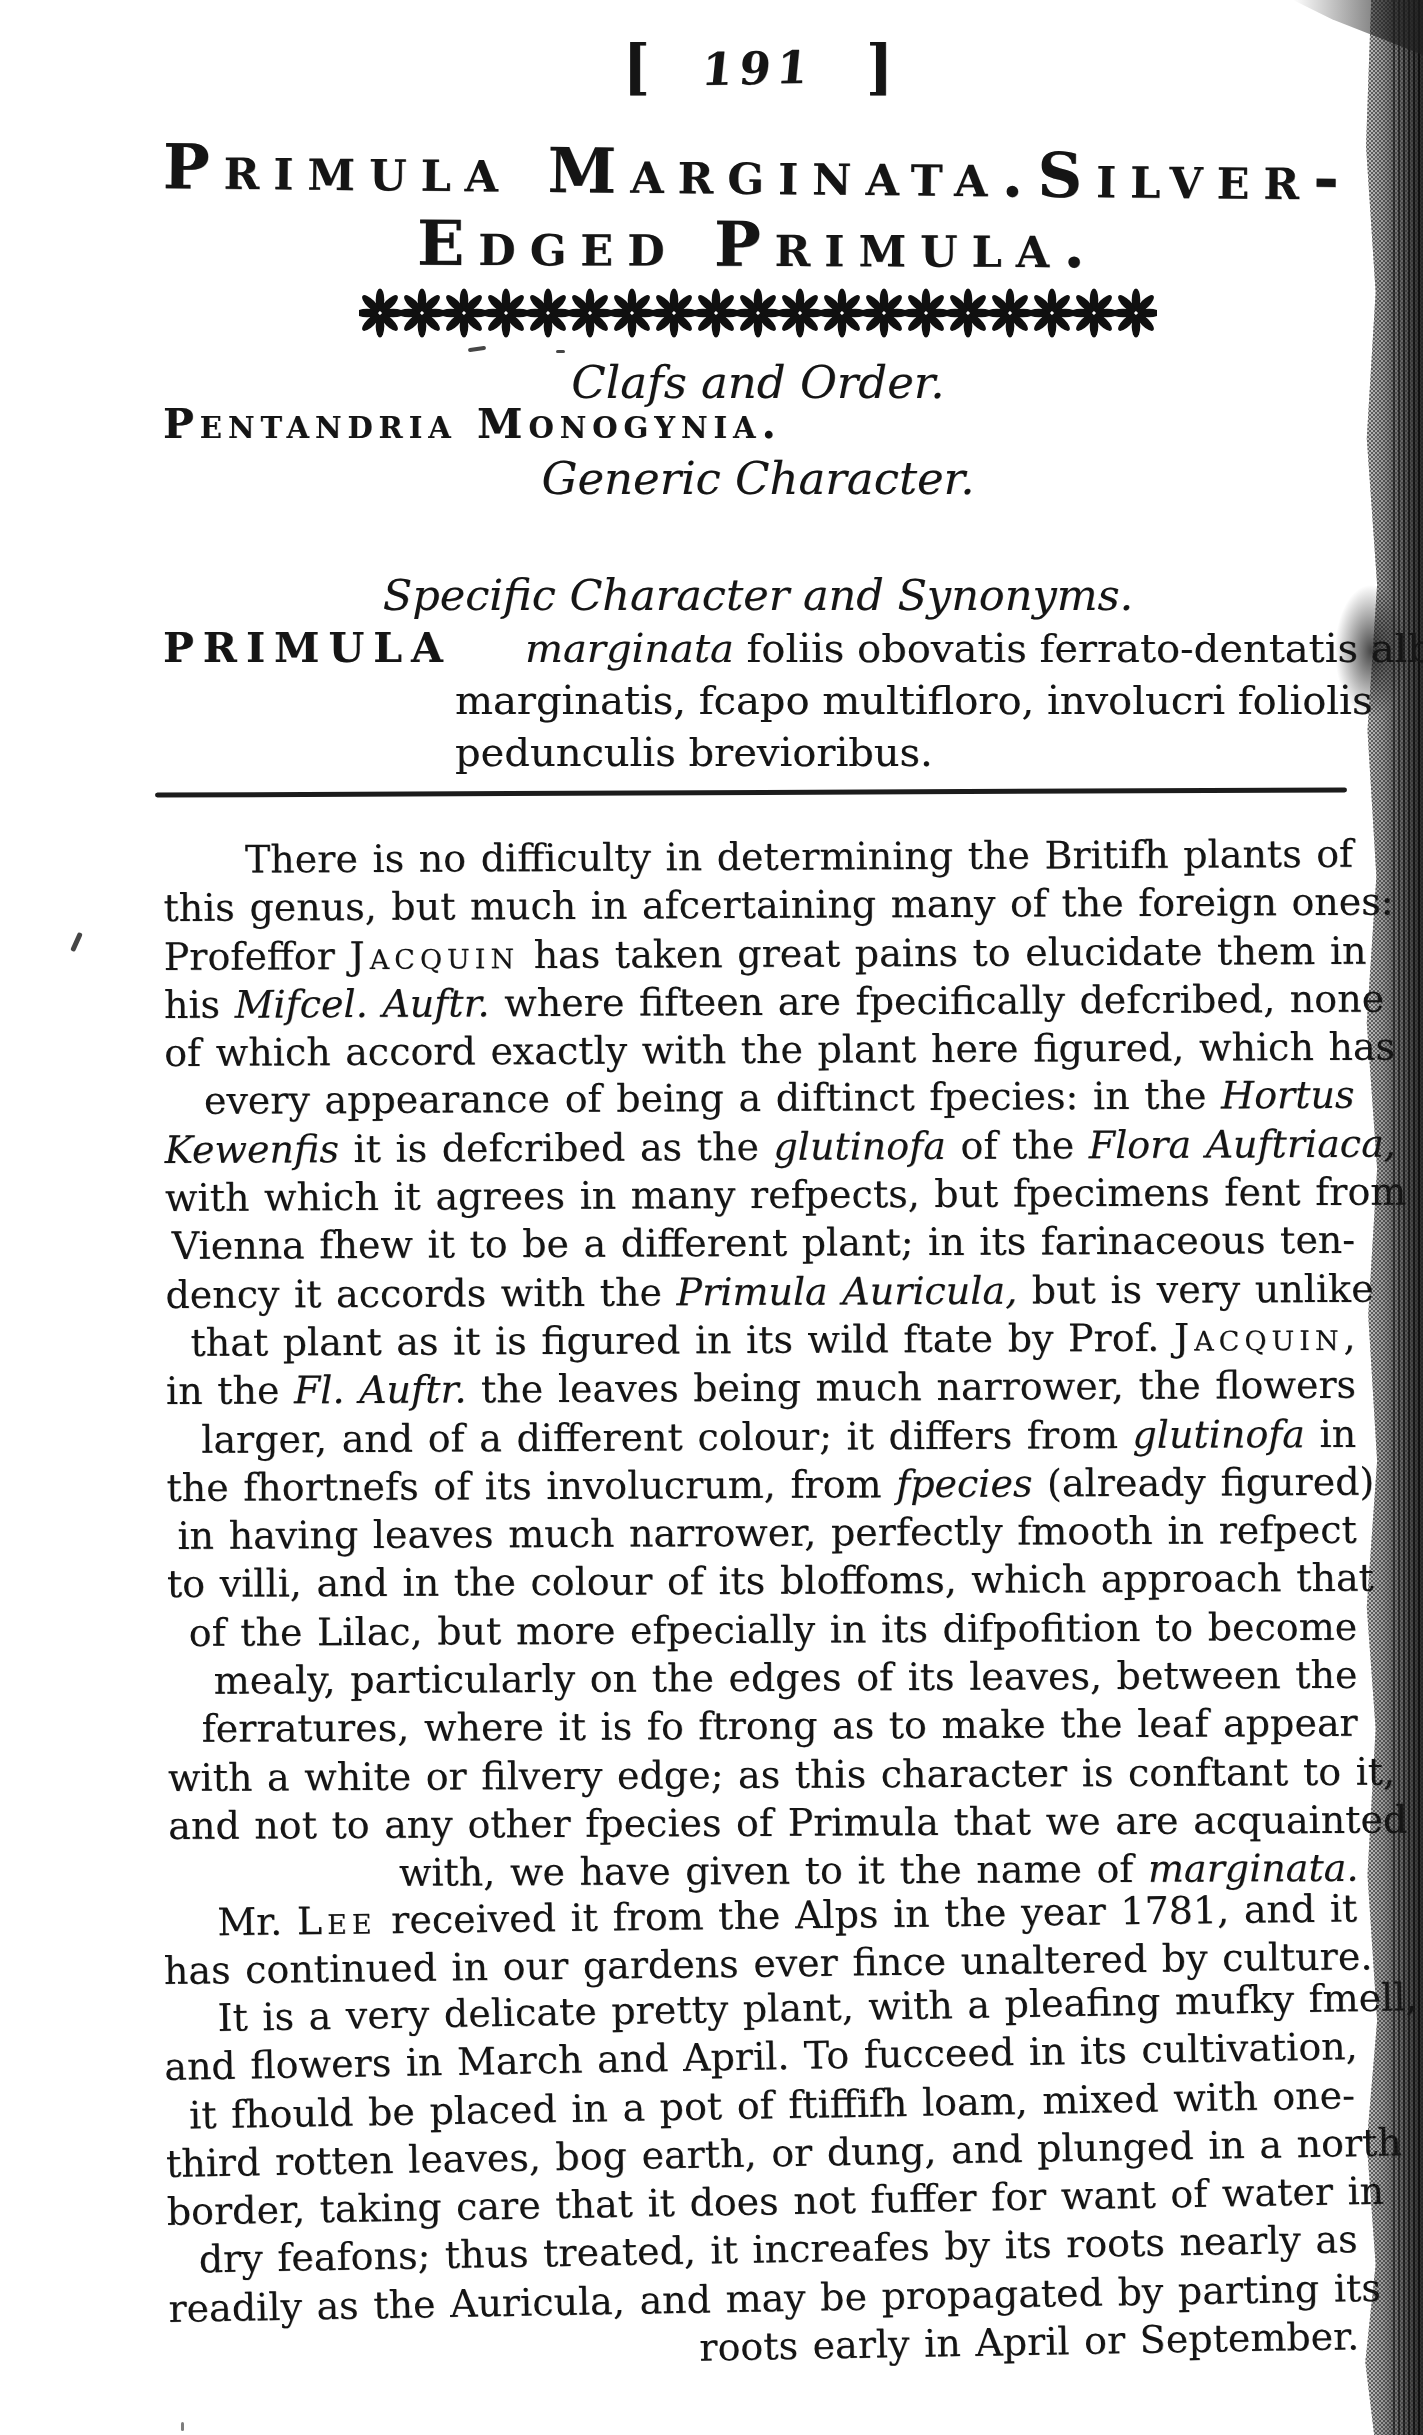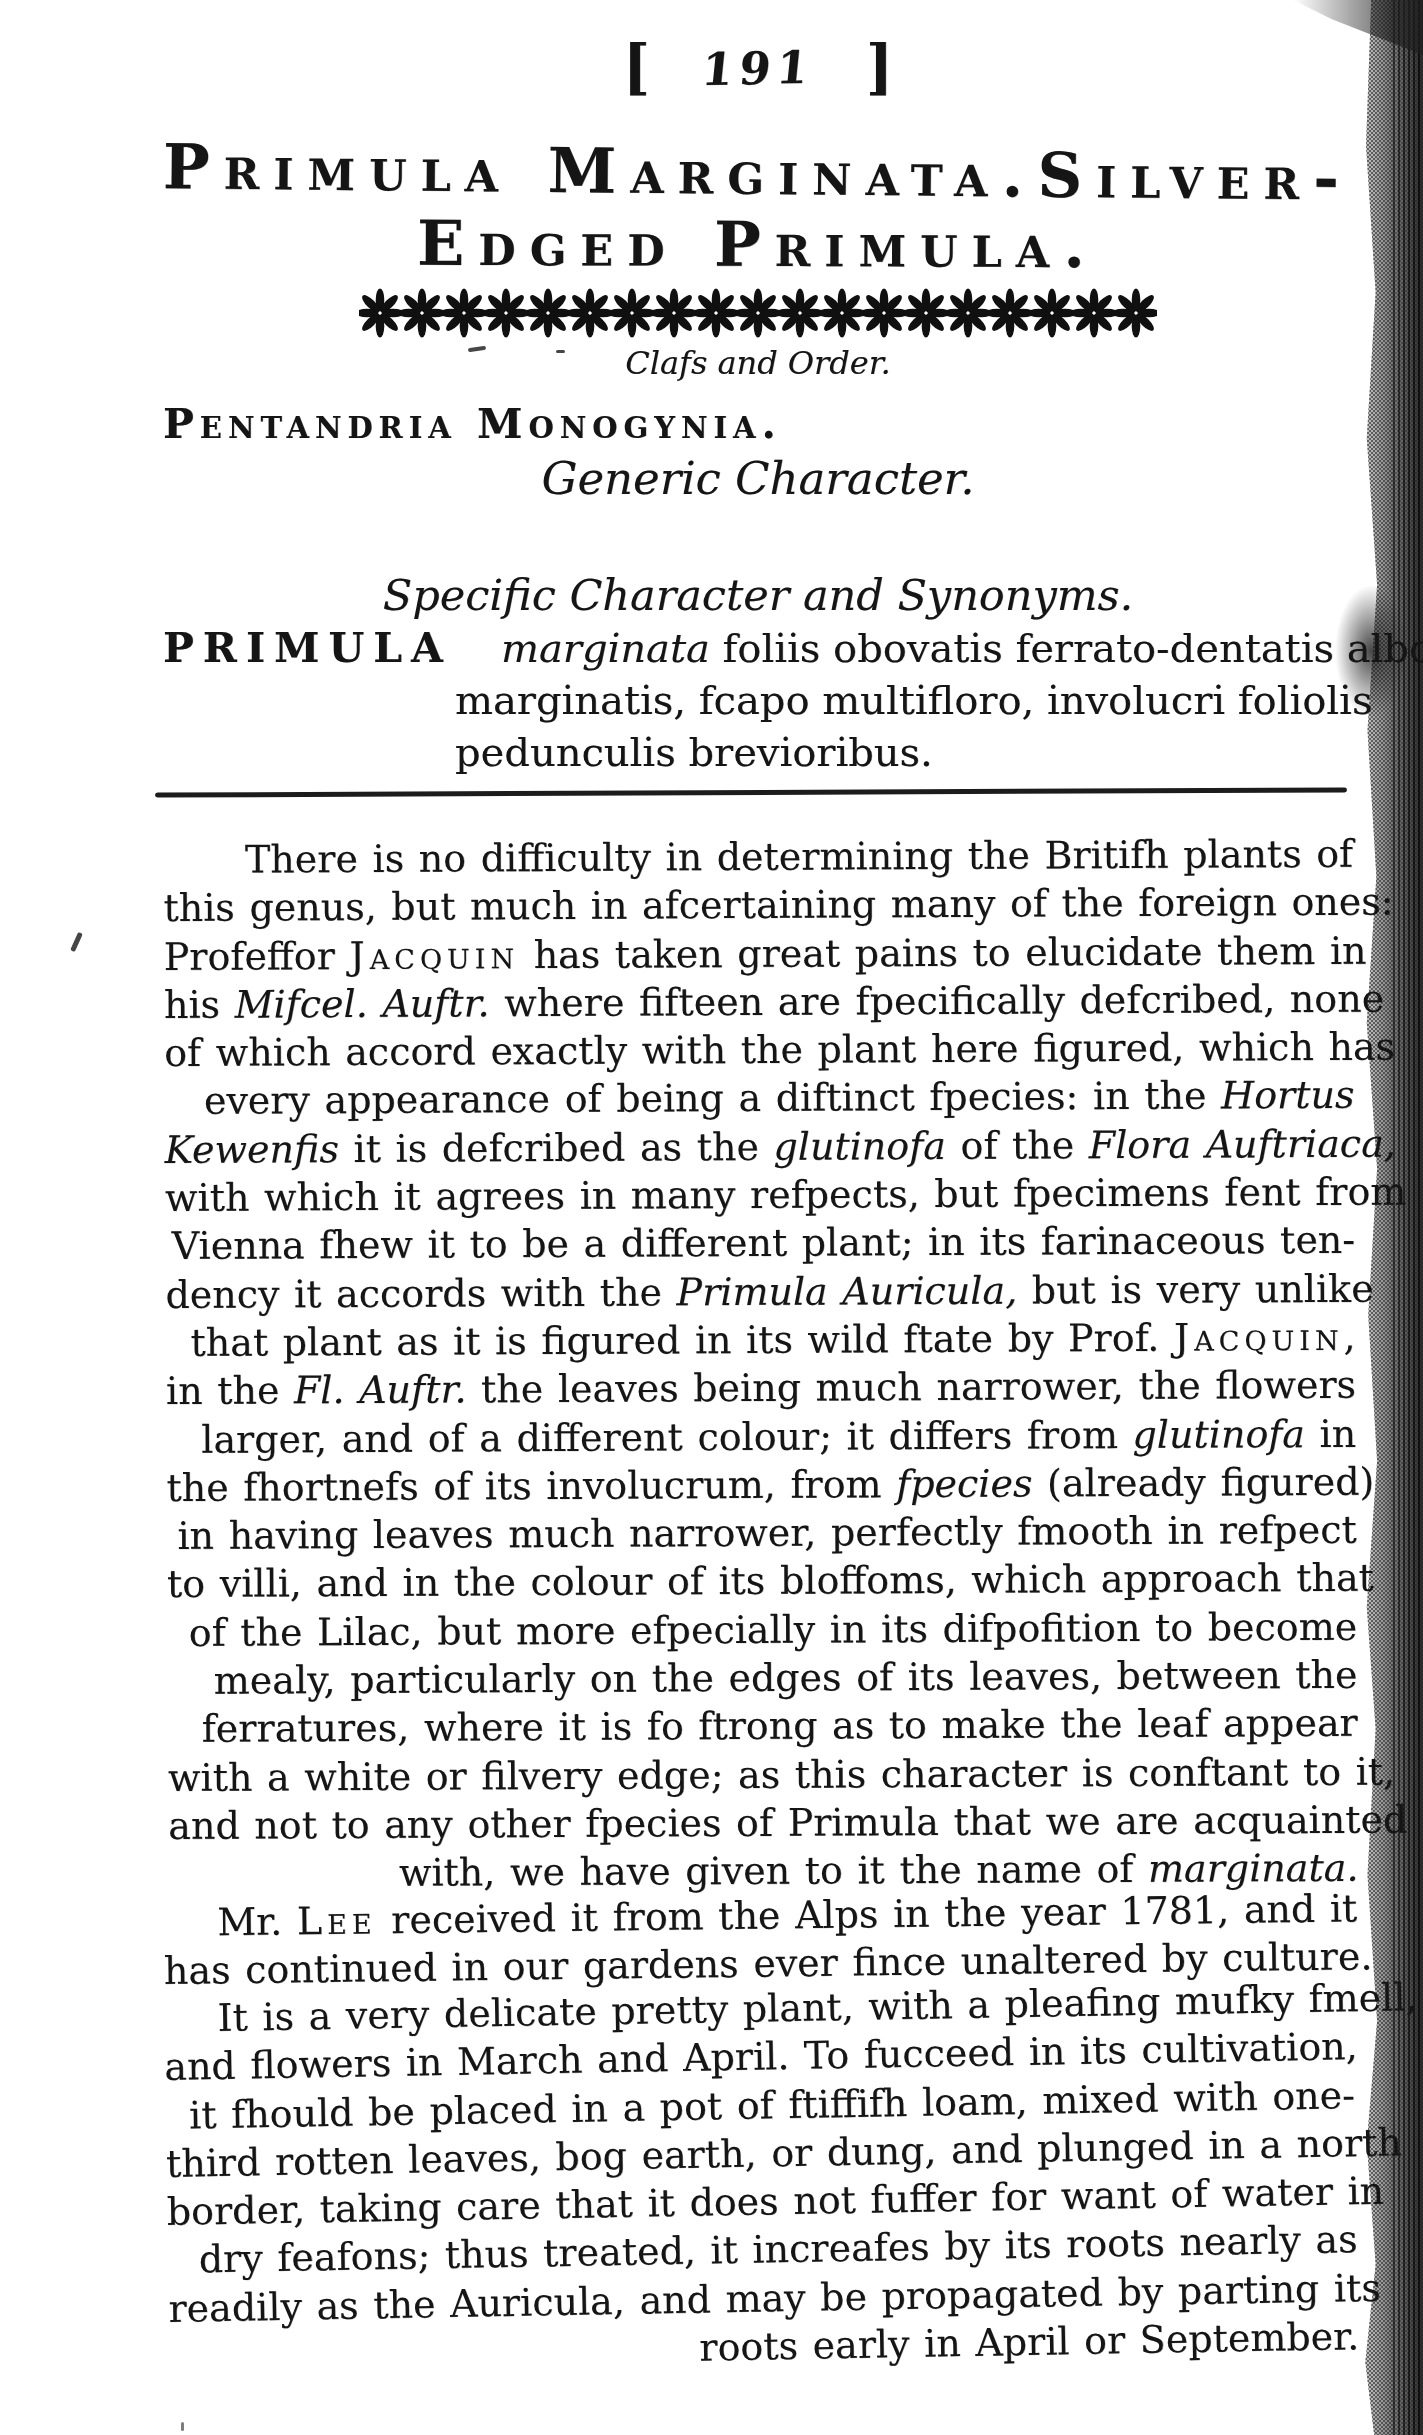--- a/index.html
+++ b/index.html
@@ -15,28 +15,28 @@
   .pagenum .num{display:inline-block;margin:0 52px;letter-spacing:6px;transform:skewX(-7deg) rotate(-1.2deg);}
 
   .title{position:absolute;left:0;width:100%;font-variant:small-caps;font-weight:600;
          font-size:62px;letter-spacing:14px;line-height:1;}
   .title.l1{top:142px;display:flex;justify-content:space-between;transform:rotate(0.55deg);}
   .title.l2{top:214px;text-align:center;transform:rotate(0.2deg);}
 
   .ornament{position:absolute;top:286px;left:50%;transform:translateX(-50%);}
 
   .h-it{position:absolute;left:0;width:100%;text-align:center;font-style:italic;}
-  .class-label{top:344px;font-size:32px;}
+  .class-label{top:356px;font-size:45px;}
   .class-value{position:absolute;left:0;width:100%;text-align:left;top:400px;font-size:41px;
                font-variant:small-caps;font-weight:600;letter-spacing:6px;}
   .generic{top:452px;font-size:45px;}
   .specific{top:570px;font-size:43px;}
 
   .species{position:absolute;top:622px;left:0;width:100%;font-size:40px;line-height:52px;}
-  .sp-row1{display:flex;}
+  .sp-row1{display:flex;gap:24px;}
   .genus{width:338px;flex:0 0 auto;letter-spacing:9px;font-weight:600;font-size:41px;}
   .sp-l1{white-space:nowrap;}
   .sp-l{margin-left:292px;white-space:nowrap;}
 
   .rule{position:absolute;top:790px;left:-8px;width:1192px;height:5px;background:#1c1c1c;
         border-radius:3px;transform:rotate(-0.25deg);}
 
   .bodytext{position:absolute;top:836px;left:0;width:100%;font-size:38px;line-height:48.3px;word-spacing:2.5px;text-align:right;}
   .para{transform-origin:0 0;}
   .para1{transform:rotate(-0.3deg);}

